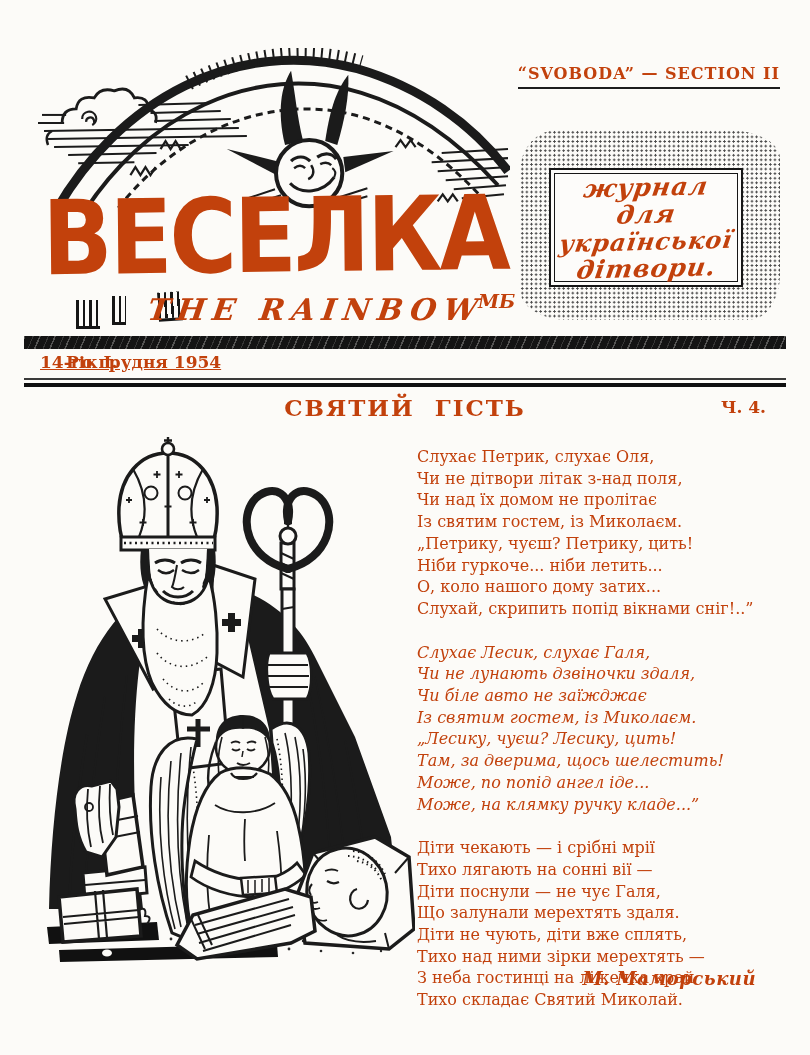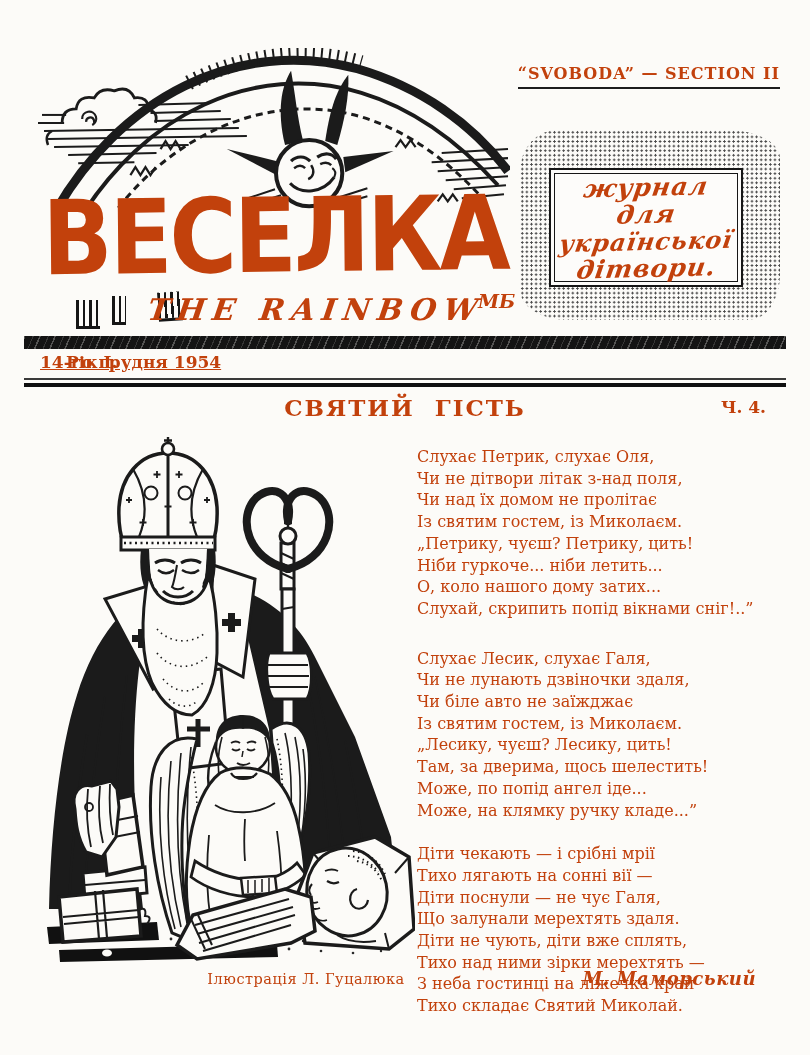--- a/index.html
+++ b/index.html
@@ -309,21 +309,21 @@
     <div class="stanza">
       <div class="pline">Слухає Петрик, слухає Оля,</div>
       <div class="pline">Чи не дітвори літак з-над поля,</div>
       <div class="pline">Чи над їх домом не пролітає</div>
       <div class="pline">Із святим гостем, із Миколаєм.</div>
       <div class="pline">„Петрику, чуєш? Петрику, цить!</div>
       <div class="pline">Ніби гуркоче... ніби летить...</div>
       <div class="pline">О, коло нашого дому затих...</div>
       <div class="pline">Слухай, скрипить попід вікнами сніг!..”</div>
     </div>
-    <div class="stanza" style="margin-top:28px;">
+    <div class="stanza" style="margin-top:22px;font-style:italic;">
       <div class="pline">Слухає Лесик, слухає Галя,</div>
       <div class="pline">Чи не лунають дзвіночки здаля,</div>
       <div class="pline">Чи біле авто не заїжджає</div>
       <div class="pline">Із святим гостем, із Миколаєм.</div>
       <div class="pline">„Лесику, чуєш? Лесику, цить!</div>
       <div class="pline">Там, за дверима, щось шелестить!</div>
       <div class="pline">Може, по попід ангел іде...</div>
       <div class="pline">Може, на клямку ручку кладе...”</div>
     </div>
     <div class="stanza" style="margin-top:22px;">
@@ -331,16 +331,15 @@
       <div class="pline">Тихо лягають на сонні вії —</div>
       <div class="pline">Діти поснули — не чує Галя,</div>
       <div class="pline">Що залунали мерехтять здаля.</div>
       <div class="pline">Діти не чують, діти вже сплять,</div>
       <div class="pline">Тихо над ними зірки мерехтять —</div>
       <div class="pline">З неба гостинці на ліжечка край</div>
       <div class="pline">Тихо складає Святий Миколай.</div>
     </div>
   </div>
 
-  <div id="illo-caption">Ілюстрація Л. Гуцалюка</div>
   <div id="poem-author">М. Маморський</div>
 
 </div>
 
 </body></html>

